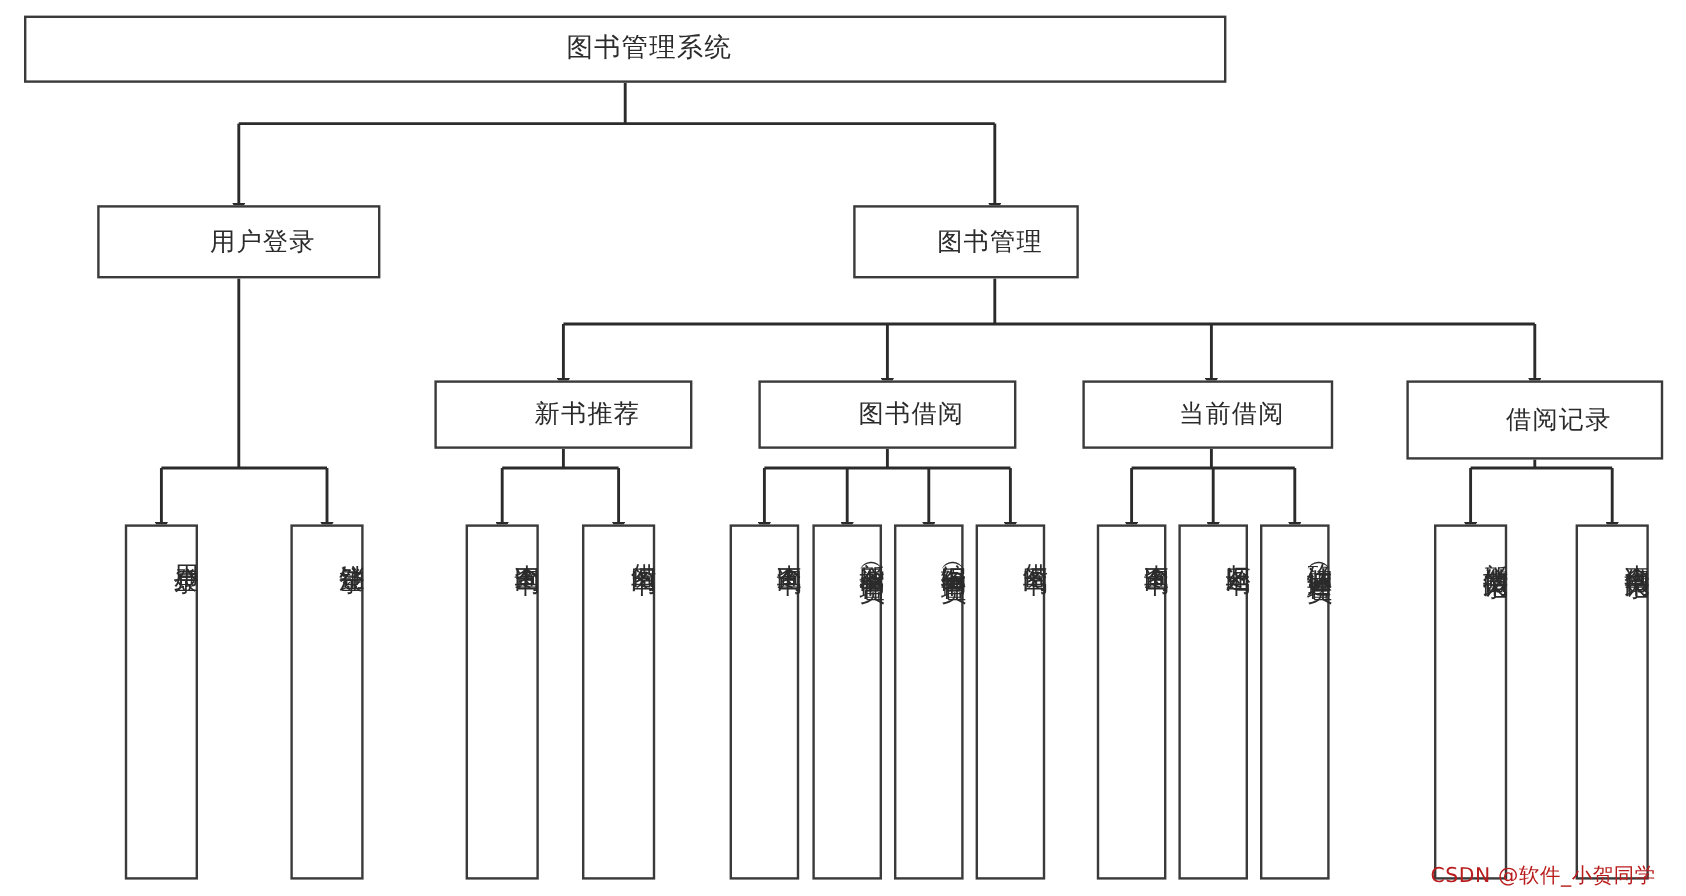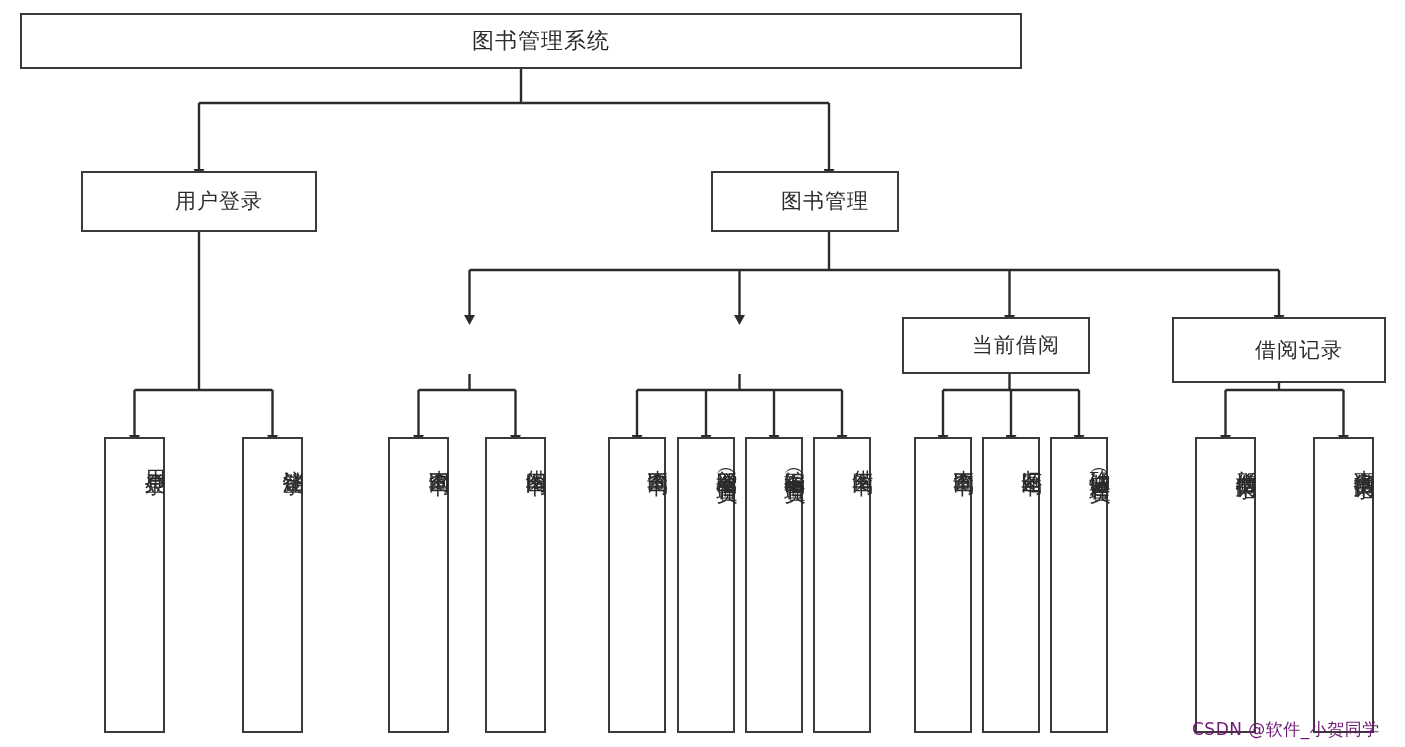--- a/index.html
+++ b/index.html
@@ -57,21 +57,21 @@
   }
   .node.vertical .label {
     writing-mode: vertical-rl;
     text-orientation: upright;
     font-size: 21px;
     line-height: 1.12;
     letter-spacing: 2px;
   }
   .watermark {
     position: absolute;
-    color: #701a75;
+    color: #b91c1c;
     font-size: 17px;
     letter-spacing: 0.5px;
     white-space: nowrap;
     user-select: none;
   }
 </style>
 </head>
 <body>
 
 <div id="canvas">
@@ -123,21 +123,27 @@
     <span class="label">图书管理系统</span>
   </div>
 
   <div class="node horizontal" id="node-user-login" style="left: 81px; top: 171px; width: 236px; height: 61px;">
     <span class="label">用户登录</span>
   </div>
   <div class="node horizontal" id="node-book-manage" style="left: 711px; top: 171px; width: 188px; height: 61px;">
     <span class="label">图书管理</span>
   </div>
 
-  <div class="node horizontal" id="node-current-borrow" style="left: 902px; top: 317px; width: 188px; height: 57px;">
+  <div class="node horizontal" id="node-new-book-recommend" style="left: 362px; top: 317px; width: 215px; height: 57px;">
+    <span class="label">新书推荐</span>
+  </div>
+  <div class="node horizontal" id="node-book-borrow" style="left: 632px; top: 317px; width: 215px; height: 57px;">
+    <span class="label">图书借阅</span>
+  </div>
+  <div class="node horizontal" id="node-current-borrow" style="left: 902px; top: 317px; width: 209px; height: 57px;">
     <span class="label">当前借阅</span>
   </div>
   <div class="node horizontal" id="node-borrow-record" style="left: 1172px; top: 317px; width: 214px; height: 66px;">
     <span class="label">借阅记录</span>
   </div>
 
   <div class="node vertical" id="node-leaf-user-login" style="left: 104px; top: 437px; width: 61px; height: 296px;">
     <span class="label">用户登录</span>
   </div>
   <div class="node vertical" id="node-leaf-logout-login" style="left: 242px; top: 437px; width: 61px; height: 296px;">

